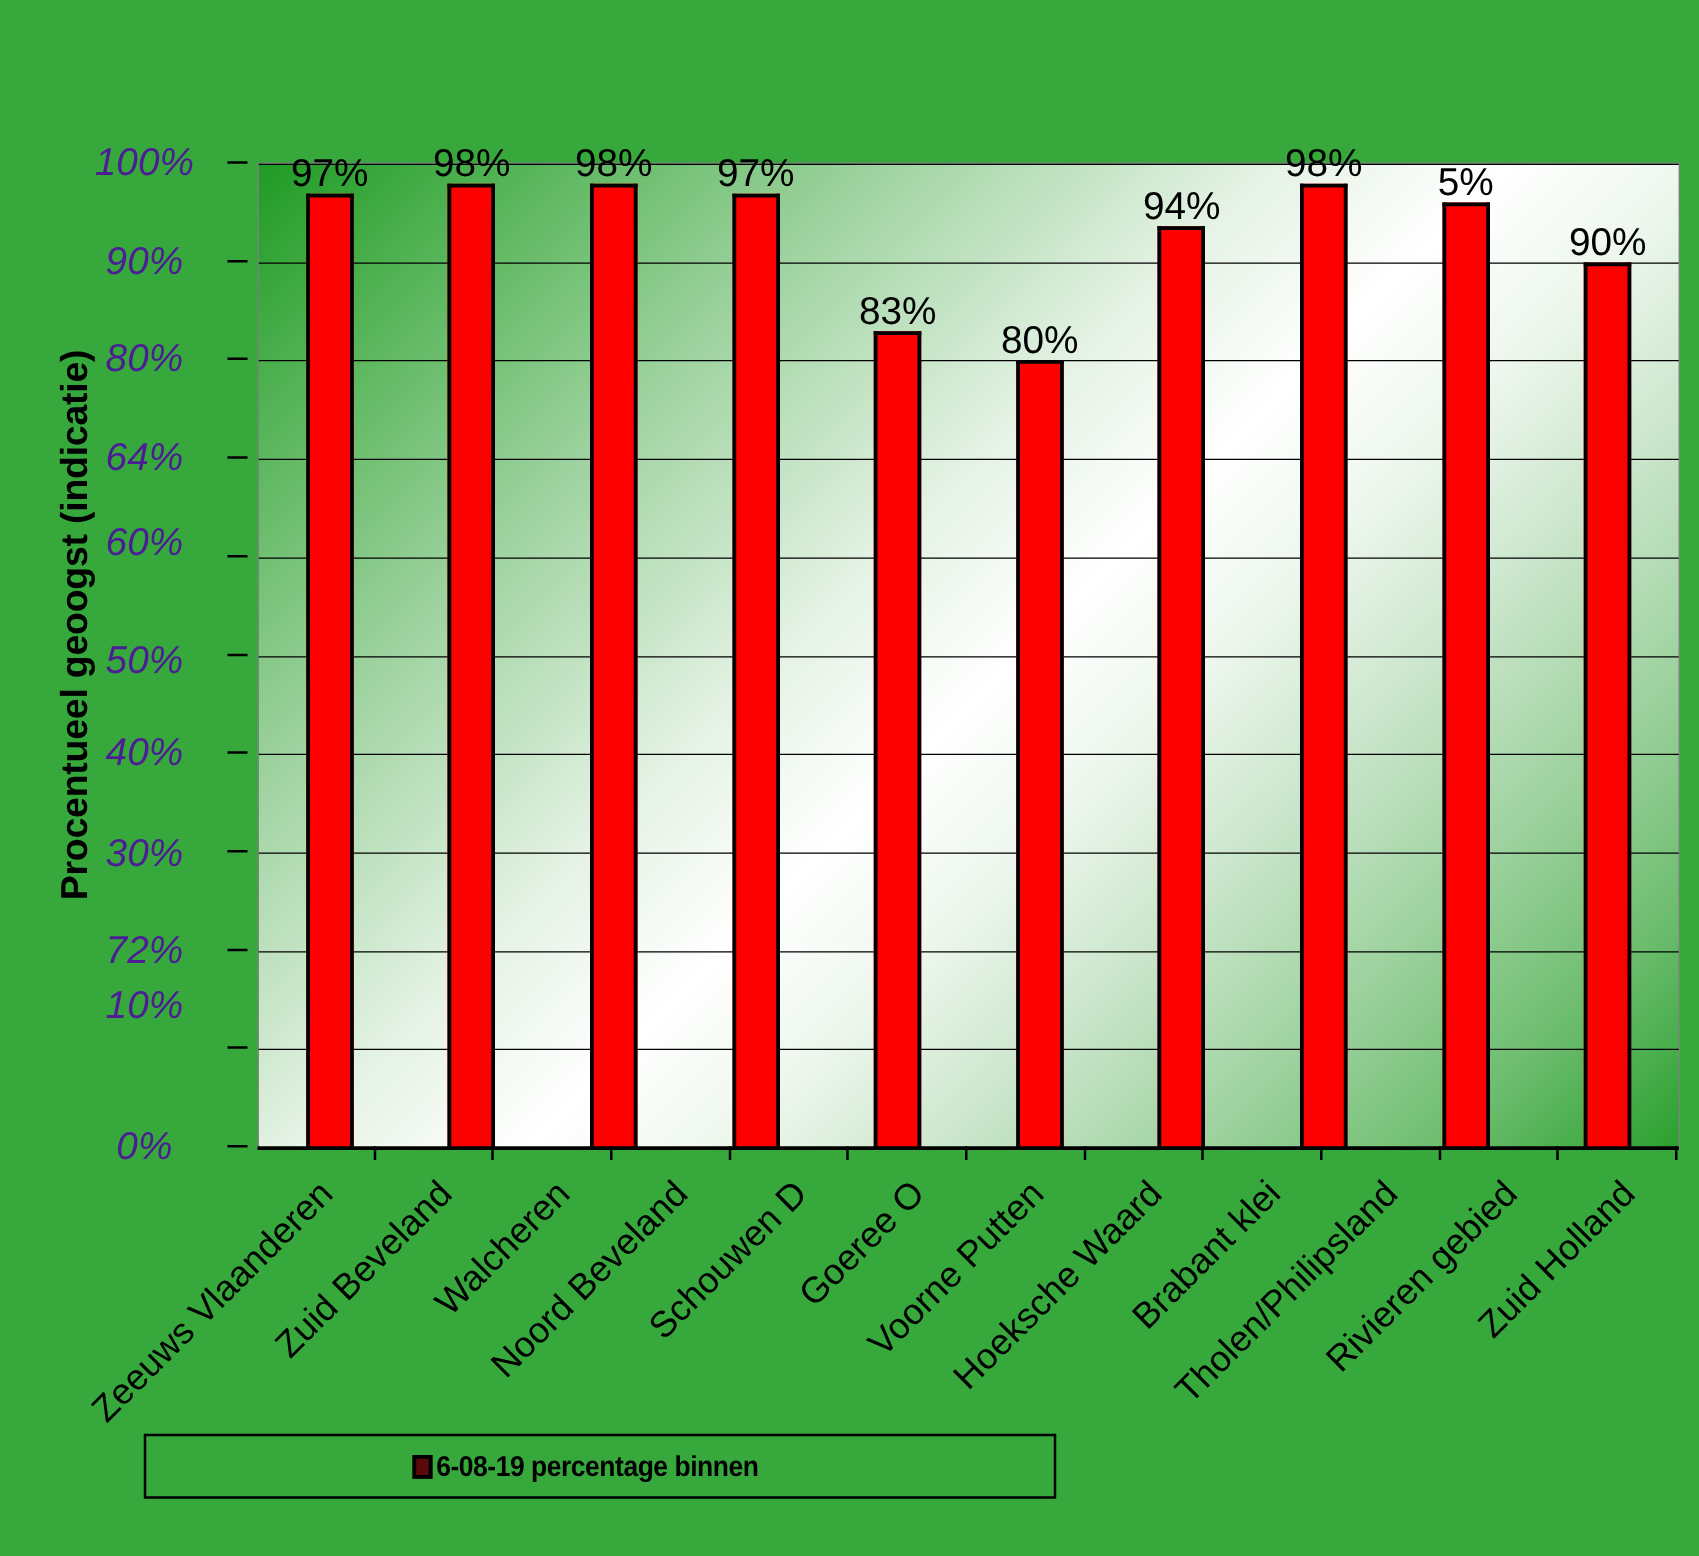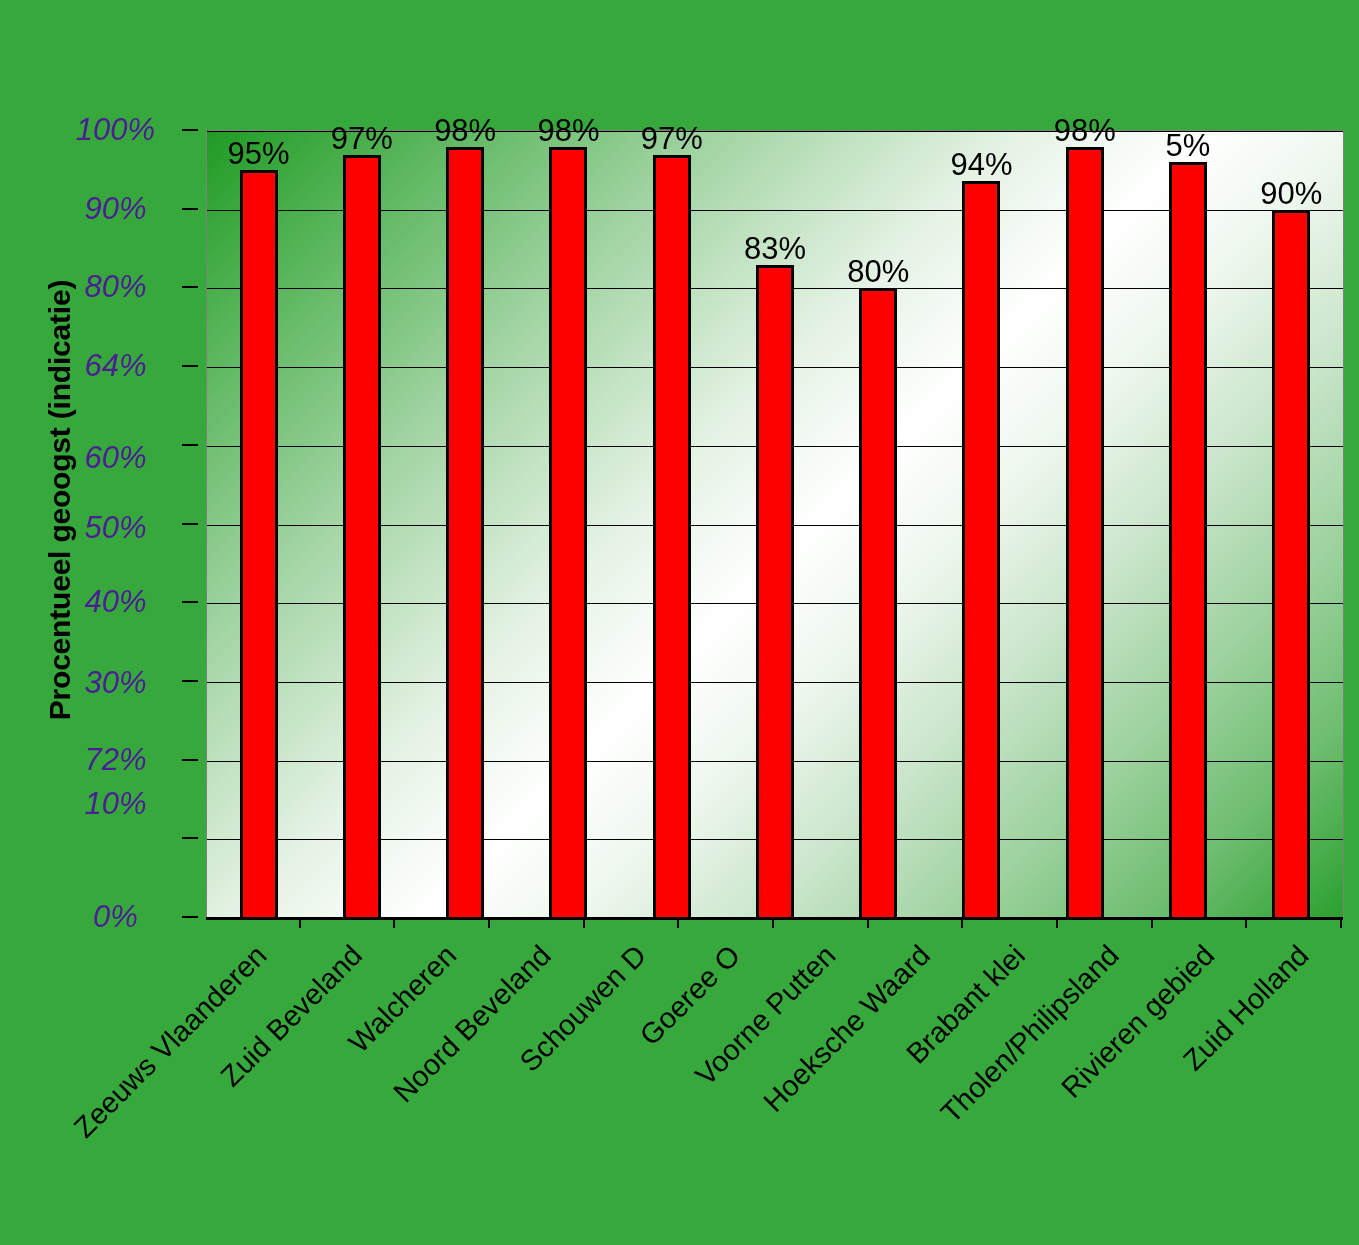--- a/index.html
+++ b/index.html
@@ -238,21 +238,21 @@
 
   <div id="y-axis-title">
     <span>Procentueel geoogst (indicatie)</span>
   </div>
 
   <div id="y-tick-labels">
       <div class="y-tick-label" style="top: 0px;">100%</div>
       <div class="y-tick-label" style="top: 78.7px;">90%</div>
       <div class="y-tick-label" style="top: 157.4px;">80%</div>
       <div class="y-tick-label" style="top: 236.1px;">64%</div>
-      <div class="y-tick-label" style="top: 328px;">60%</div>
+      <div class="y-tick-label" style="top: 304px;">60%</div>
       <div class="y-tick-label" style="top: 398px;">50%</div>
       <div class="y-tick-label" style="top: 472.2px;">40%</div>
       <div class="y-tick-label" style="top: 553px;">30%</div>
       <div class="y-tick-label" style="top: 629.6px;">72%</div>
       <div class="y-tick-label" style="top: 674px;">10%</div>
       <div class="y-tick-label" style="top: 787px;">0%</div>
     </div>
 
   <div id="y-tick-marks">
       <div class="y-tick-mark" style="top: 130px;"></div>
@@ -276,25 +276,20 @@
         <div class="gridline" style="top: 236.1px;"></div>
         <div class="gridline" style="top: 314.8px;"></div>
         <div class="gridline" style="top: 393.5px;"></div>
         <div class="gridline" style="top: 472.2px;"></div>
         <div class="gridline" style="top: 550.9px;"></div>
         <div class="gridline" style="top: 629.6px;"></div>
         <div class="gridline" style="top: 708.3px;"></div>
       </div>
     <div id="bars-layer">
         <div class="bar-slot">
-          <div class="bar" style="height: 747.65px; background: rgb(253, 0, 0);">
-            <div class="bar-label">95%</div>
-          </div>
-        </div>
-        <div class="bar-slot">
           <div class="bar" style="height: 763.39px; background: rgb(253, 0, 0);">
             <div class="bar-label">97%</div>
           </div>
         </div>
         <div class="bar-slot">
           <div class="bar" style="height: 771.26px; background: rgb(253, 0, 0);">
             <div class="bar-label">98%</div>
           </div>
         </div>
         <div class="bar-slot">
@@ -388,14 +383,20 @@
         <span>Tholen/Philipsland</span>
       </div>
       <div class="x-label-cell">
         <span>Rivieren gebied</span>
       </div>
       <div class="x-label-cell">
         <span>Zuid Holland</span>
       </div>
     </div>
 
+  <div id="legend">
+    <div id="legend-entry">
+      <span id="legend-swatch"></span>
+      <span id="legend-text">6-08-19 percentage binnen</span>
+    </div>
+  </div>
 
 </div>
 
 </body></html>

